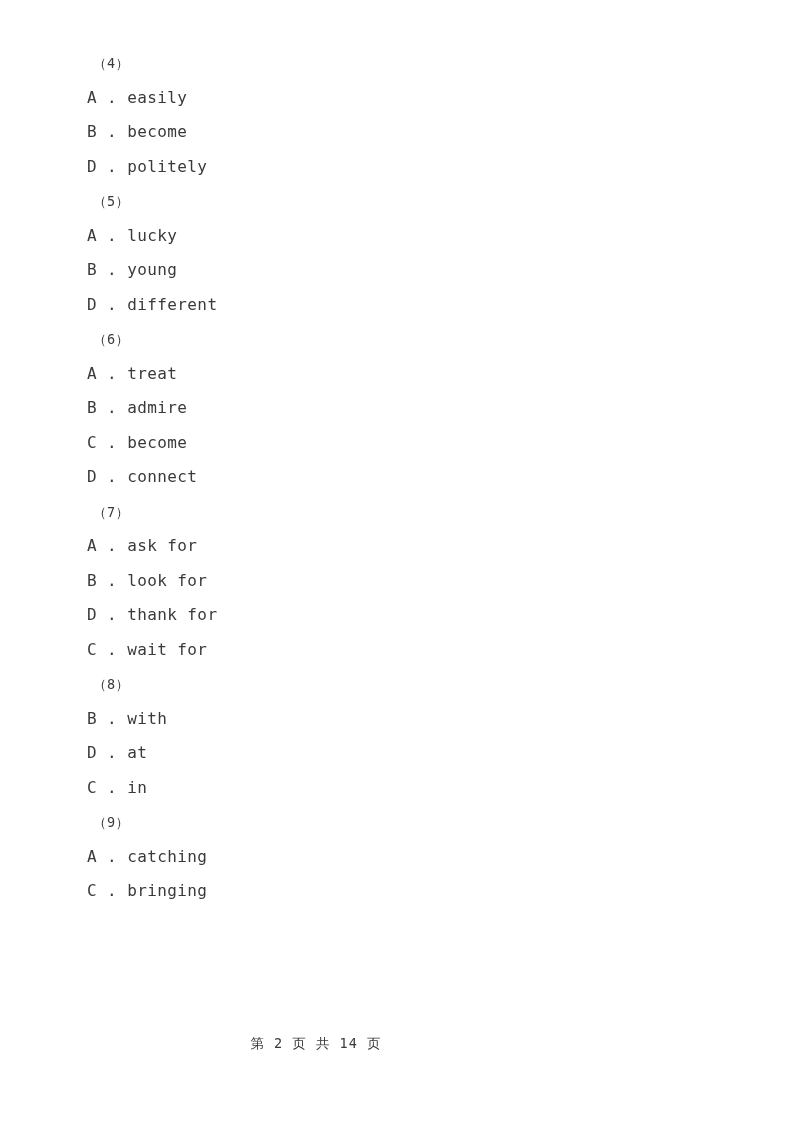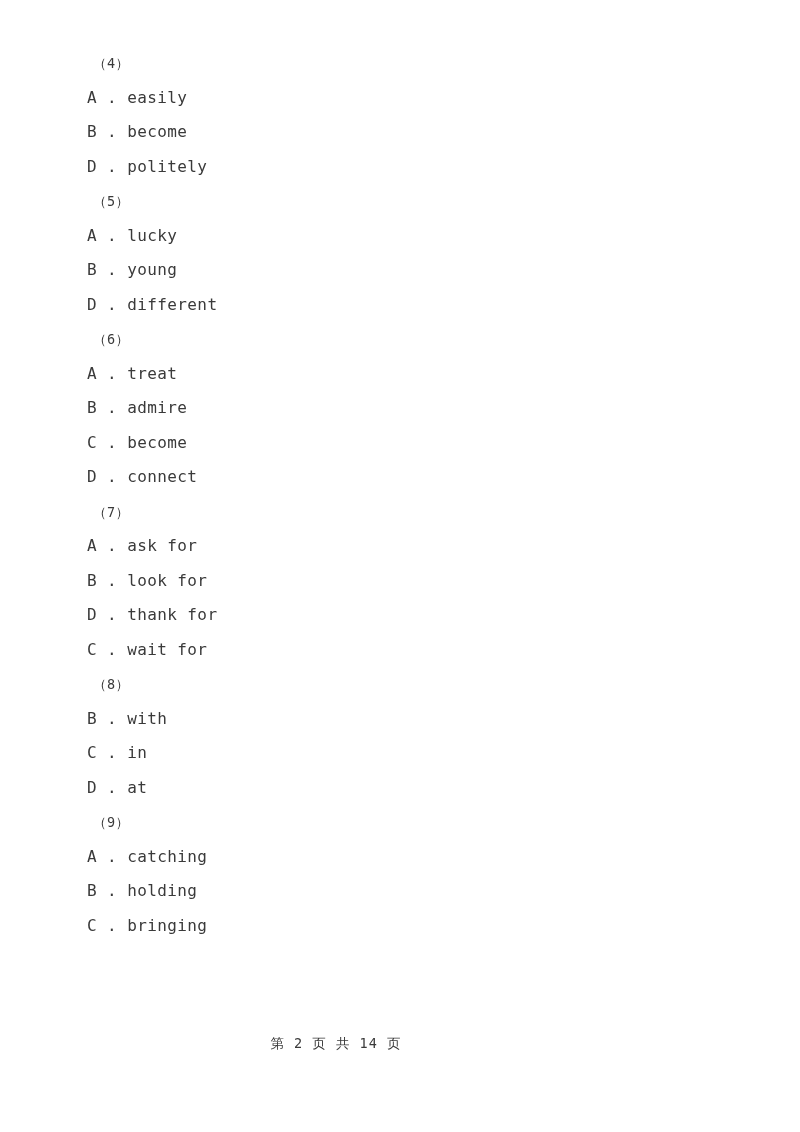--- a/index.html
+++ b/index.html
@@ -64,21 +64,20 @@
     left: 0;
     top: 1032px;
     width: 632px;
     text-align: center;
     font-family: "DejaVu Sans Mono", "Liberation Mono", monospace;
     font-size: 13.5px;
     line-height: 22px;
     color: #3a3a3a;
     letter-spacing: 1px;
     white-space: pre;
-    padding-left: 20px;
   }
 </style>
 </head>
 <body>
 
 <div class="page">
 
   <div class="content">
 
     <div class="question-group">
@@ -107,28 +106,27 @@
       <div class="question-number">（7）</div>
       <div class="option-line">A . ask for</div>
       <div class="option-line">B . look for</div>
       <div class="option-line">D . thank for</div>
       <div class="option-line">C . wait for</div>
     </div>
 
     <div class="question-group">
       <div class="question-number">（8）</div>
       <div class="option-line">B . with</div>
+      <div class="option-line">D . at</div>
       <div class="option-line">C . in</div>
-      <div class="option-line">D . at</div>
     </div>
 
     <div class="question-group">
       <div class="question-number">（9）</div>
       <div class="option-line">A . catching</div>
-      <div class="option-line">B . holding</div>
       <div class="option-line">C . bringing</div>
     </div>
 
   </div>
 
   <div class="footer">第 2 页 共 14 页</div>
 
 </div>
 
 </body></html>

